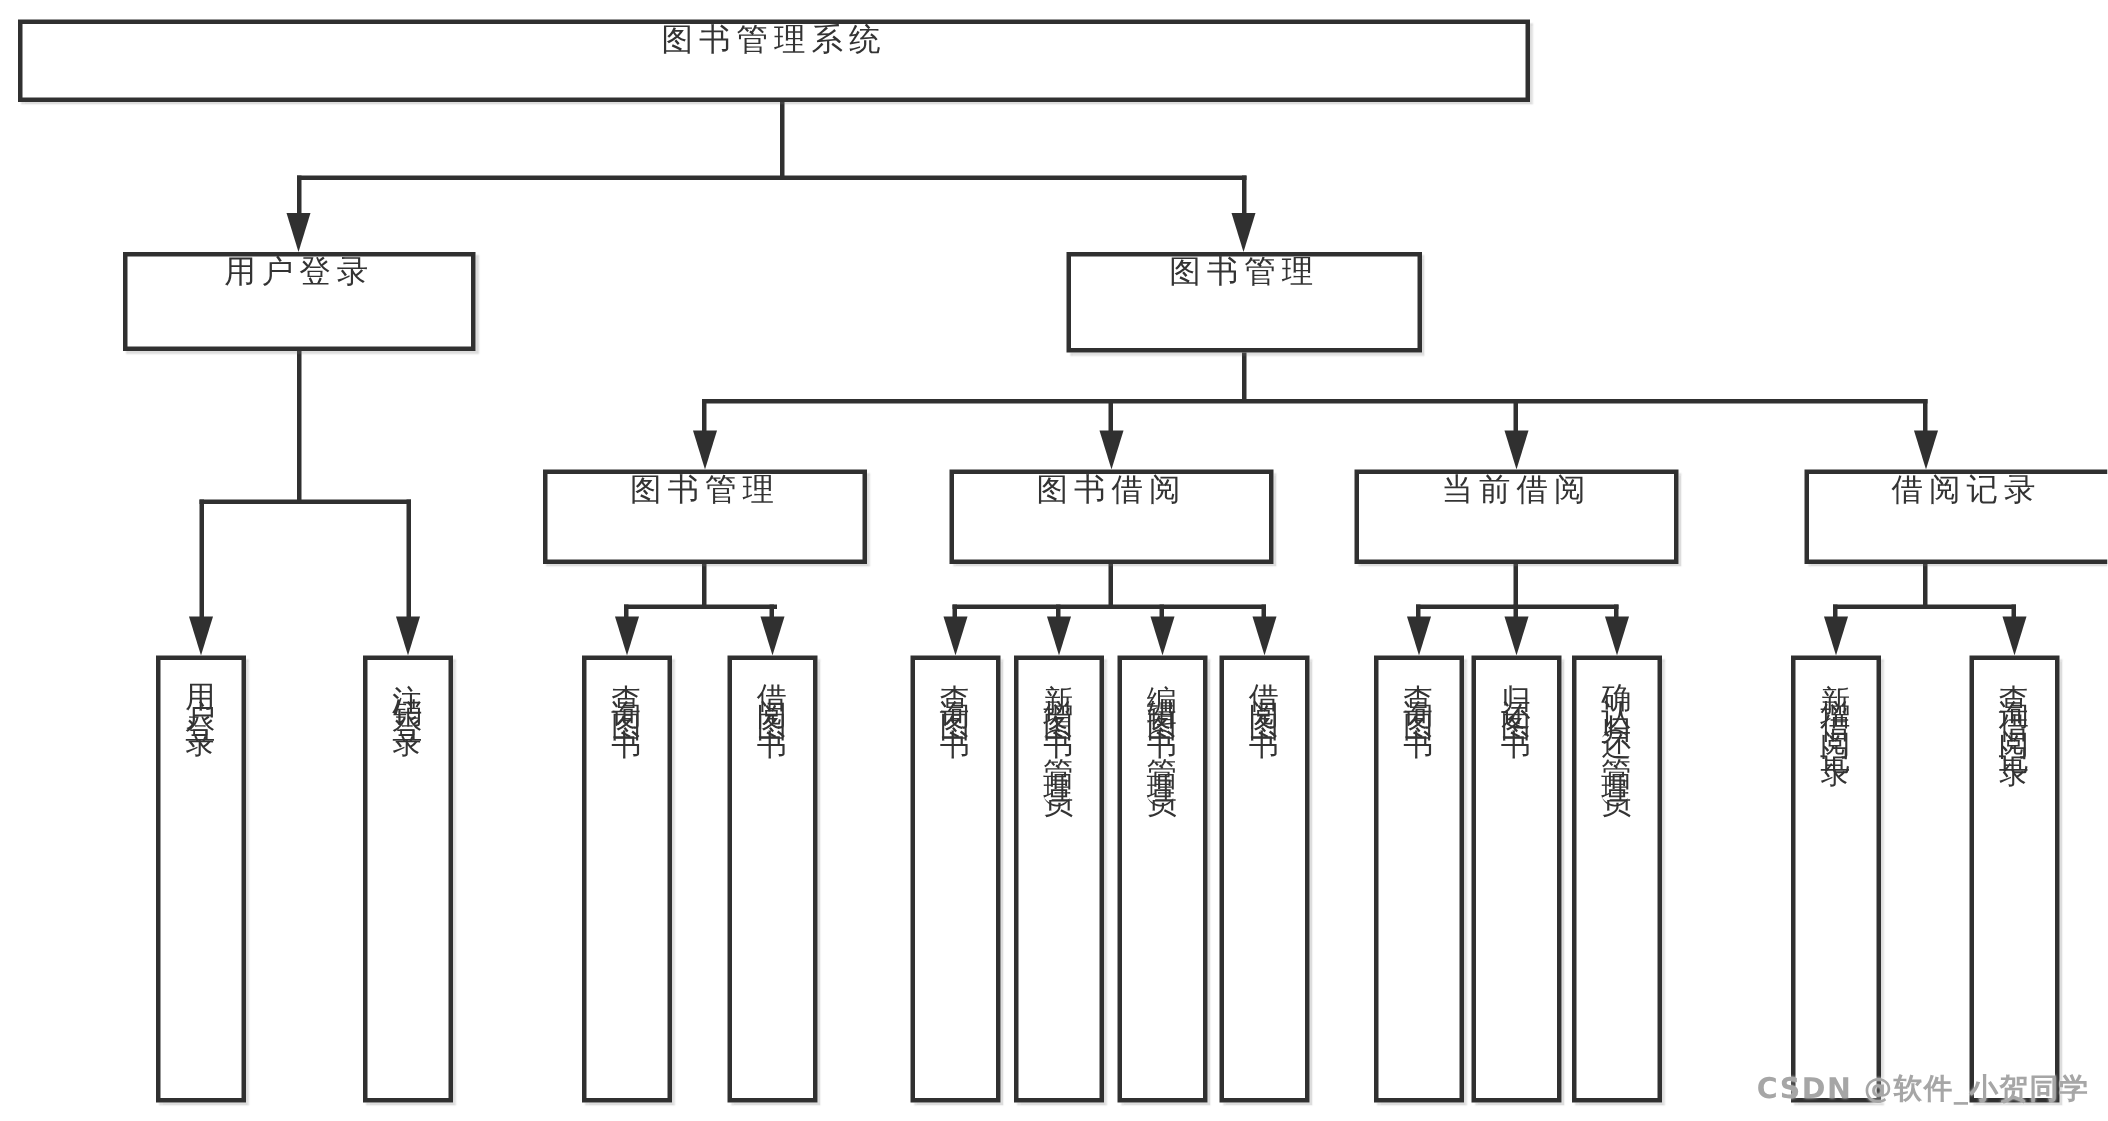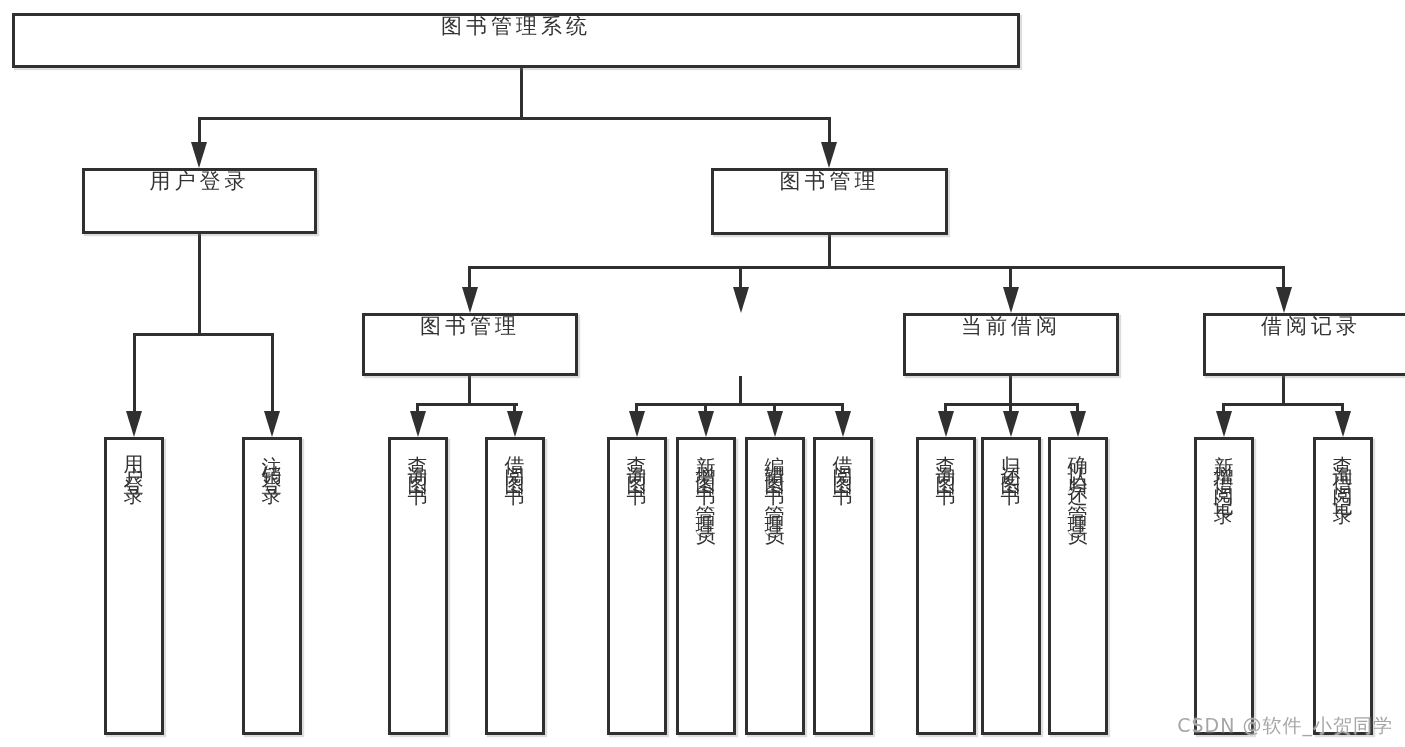--- a/index.html
+++ b/index.html
@@ -44,20 +44,21 @@
     border-top:26px solid #303030;
   }
   .watermark{
     position:absolute;
     right:12px;bottom:8px;
     font-size:19px;
     letter-spacing:1px;
     color:#a6a6a6;
     text-shadow:0 0 2px #ffffff;
     white-space:nowrap;
+    font-weight:bold;
   }
 </style>
 </head>
 <body>
 
 <div class="stage">
 
   <div class="vl" style="left:520px;top:68px;height:50px"></div>
   <div class="hl" style="left:198px;top:117px;width:633px"></div>
   <div class="vl" style="left:198px;top:117px;height:32px"></div>
@@ -124,20 +125,23 @@
   <div class="box" style="left:82px;top:168px;width:229px;height:60px">
     <span class="lbl">用户登录</span>
   </div>
   <div class="box" style="left:711px;top:168px;width:231px;height:61px">
     <span class="lbl">图书管理</span>
   </div>
 
   <div class="box" style="left:362px;top:313px;width:210px;height:57px">
     <span class="lbl">图书管理</span>
   </div>
+  <div class="box" style="left:633px;top:313px;width:210px;height:57px">
+    <span class="lbl">图书借阅</span>
+  </div>
   <div class="box" style="left:903px;top:313px;width:210px;height:57px">
     <span class="lbl">当前借阅</span>
   </div>
   <div class="box" style="left:1203px;top:313px;width:210px;height:57px">
     <span class="lbl">借阅记录</span>
   </div>
 
   <div class="box leaf" style="left:104px;top:437px;width:54px;height:292px">
     <span class="lbl">用户登录</span>
   </div>

